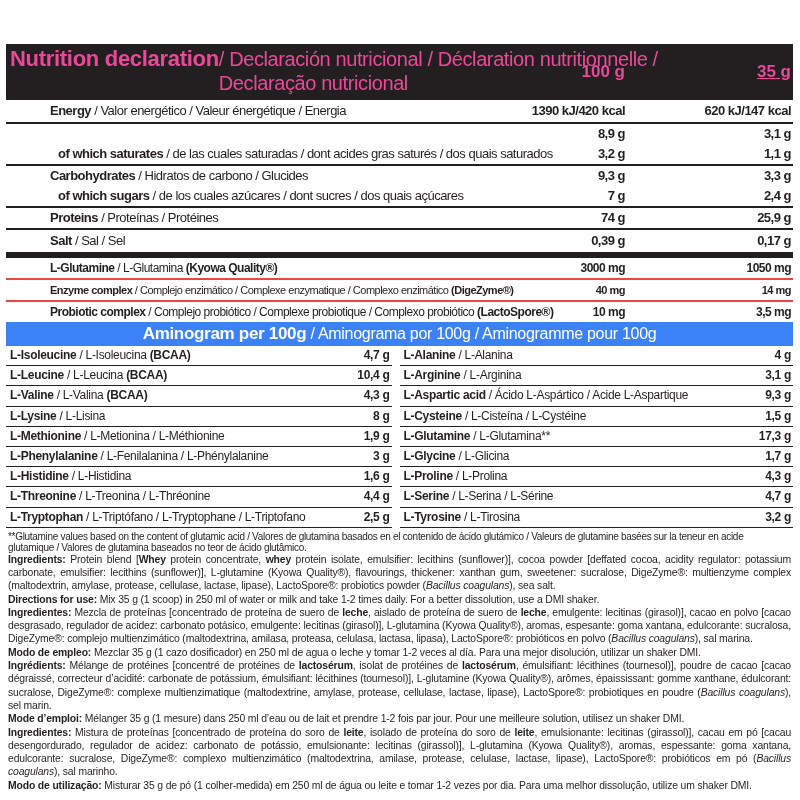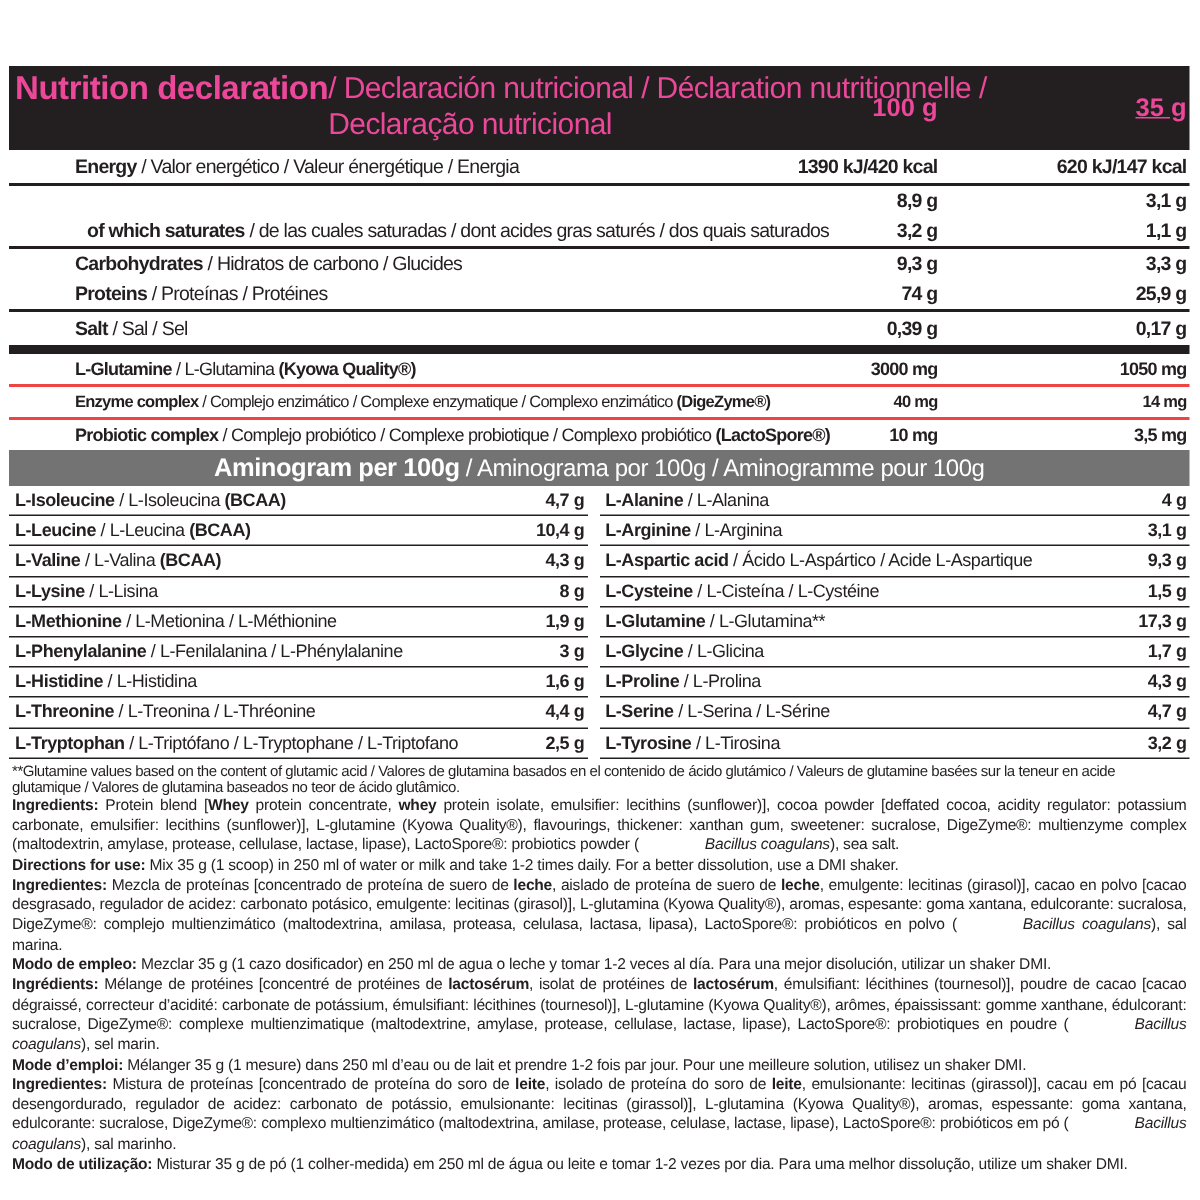--- a/index.html
+++ b/index.html
@@ -11,33 +11,33 @@
   .hdr .col100 { position: absolute; right: 168px; top: 18px; font-weight: bold; font-size: 17px; }
   .hdr .col35 { position: absolute; right: 2px; top: 18px; font-weight: bold; font-size: 17px; text-decoration: underline; }
   .row { position: relative; height: 20px; font-size: 13px; line-height: 20px; white-space: nowrap; letter-spacing: -0.5px; }
   .row .lbl { position: absolute; left: 4px; top: 0; margin-left: 40px; }
   .row .lbl.ind { left: 12px; }
   .row .v1 { position: absolute; right: 168px; top: 0; font-weight: bold; }
   .row .v2 { position: absolute; right: 2px; top: 0; font-weight: bold; }
   .sep { border-bottom: 2px solid #231f20; }
   .sep1 { border-bottom: 2px solid #ef4444; }
   .thickbar { height: 6px; background: #231f20; }
-  .amhdr { background: #737373; color: #fff; height: 24px; text-align: center; font-size: 16px; line-height: 24px; letter-spacing: -0.3px; }
+  .amhdr { background: #3b82f6; color: #fff; height: 24px; text-align: center; font-size: 16px; line-height: 24px; letter-spacing: -0.3px; }
   .amhdr b { font-size: 17px; }
   .amgrid { display: flex; }
   .amcol { width: 50%; }
   .amrow { position: relative; height: 19.2px; line-height: 19px; font-size: 12px; border-bottom: 1px solid #231f20; white-space: nowrap; letter-spacing: -0.3px; }
   .amcol.left .amrow { margin-right: 8px; }
   .amrow .lbl { position: absolute; left: 4px; }
   .amrow .val { position: absolute; right: 2px; font-weight: bold; font-size: 12px; }
   .foot { font-size: 10px; line-height: 11px; letter-spacing: -0.3px; padding: 3px 2px 0 2px; }
   .txt { font-size: 10.4px; line-height: 13.3px; padding: 0 2px; text-align: justify; letter-spacing: -0.15px; }
   .txt p { margin: 0; }
   .txt b { font-weight: bold; }
-  .txt i { font-style: italic; margin-left: 44px; }
+  .txt i { font-style: italic; }
 </style>
 </head>
 <body>
 
 <div class="wrap">
 
   <div class="hdr">
     <div class="title">
       <b>Nutrition declaration</b><span style="display:inline-block;width:440px;white-space:normal;vertical-align:top;"> / Declaración nutricional / Déclaration nutritionnelle / Declaração nutricional</span>
     </div>
@@ -58,20 +58,25 @@
   <div class="row sep">
     <span class="lbl ind"><b>of which saturates</b><span> / de las cuales saturadas / dont acides gras saturés / dos quais saturados</span></span>
     <span class="v1">3,2 g</span>
     <span class="v2">1,1 g</span>
   </div>
 
   <div class="row">
     <span class="lbl"><b>Carbohydrates</b><span> / Hidratos de carbono / Glucides</span></span>
     <span class="v1">9,3 g</span>
     <span class="v2">3,3 g</span>
+  </div>
+  <div class="row sep">
+    <span class="lbl ind"><b>of which sugars</b><span> / de los cuales azúcares / dont sucres / dos quais açúcares</span></span>
+    <span class="v1">7 g</span>
+    <span class="v2">2,4 g</span>
   </div>
 
   <div class="row sep">
     <span class="lbl"><b>Proteins</b><span> / Proteínas / Protéines</span></span>
     <span class="v1">74 g</span>
     <span class="v2">25,9 g</span>
   </div>
 
   <div class="row" style="height:22px;line-height:22px;">
     <span class="lbl"><b>Salt</b><span> / Sal / Sel</span></span>

